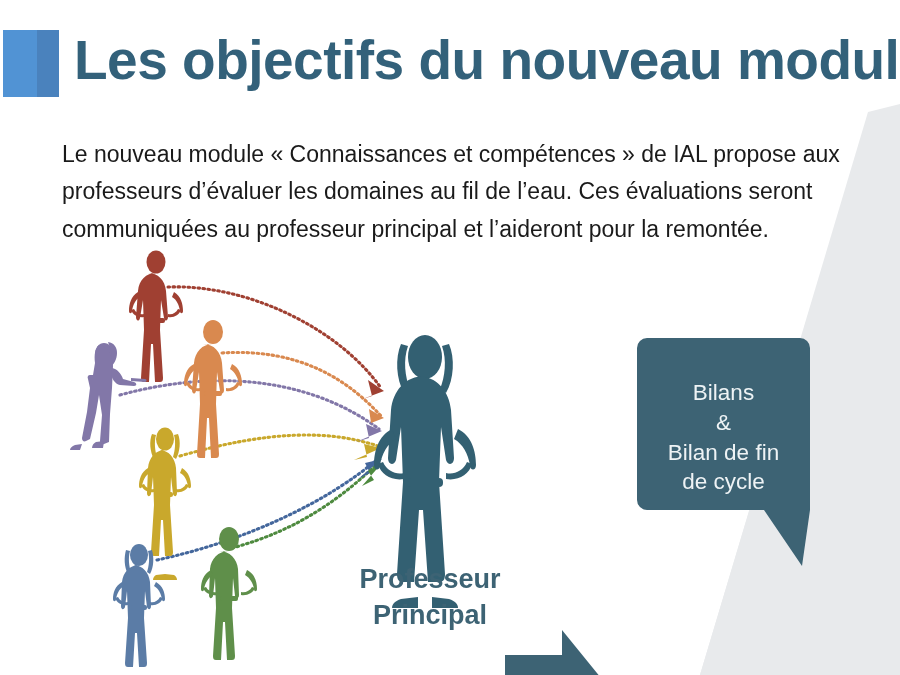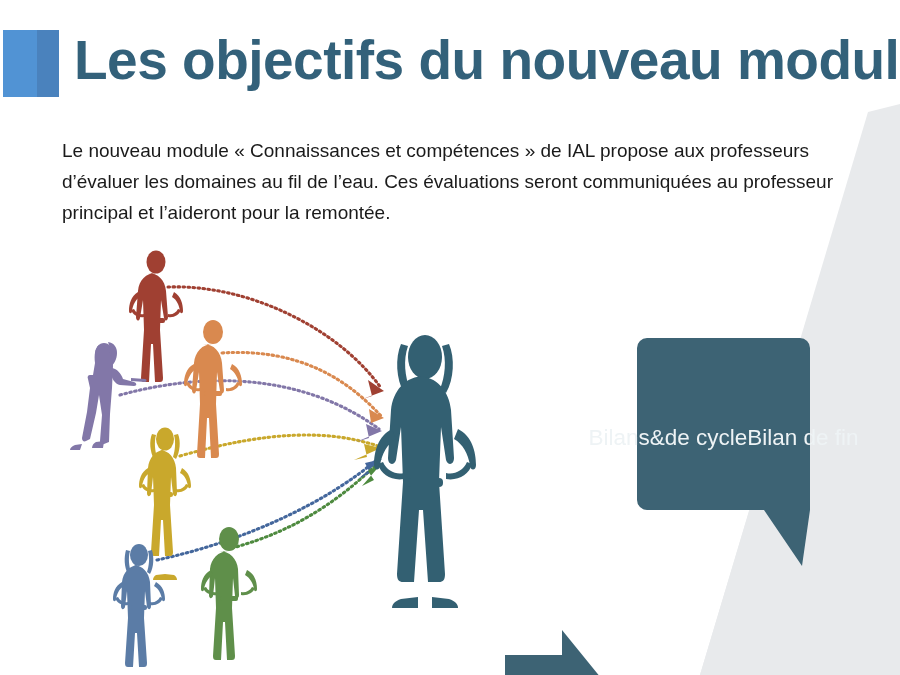--- a/index.html
+++ b/index.html
@@ -53,21 +53,21 @@
     color:#33617a;
     line-height:1.18;
     white-space:nowrap;
   }
 
   
   .body-text {
     position:absolute;
     left:62px; top:136px;
     width:790px;
-    font-size:19px;
+    font-size:23px;
     line-height:1.62;
     color:#1a1a1a;
   }
 
   
   .diagram {
     position:absolute;
     left:0; top:230px;
     width:900px; height:445px;
   }
@@ -89,21 +89,21 @@
   .callout {
     position:absolute;
     left:637px; top:338px;
     width:173px; height:228px;
   }
   .callout-text {
     position:absolute;
     left:0; top:0;
     width:173px; height:199px;
     display:flex;
-    flex-direction:row;
+    flex-direction:column;
     align-items:center;
     justify-content:center;
     text-align:right;
     color:#eef3f5;
     font-size:22.5px;
     line-height:1.33;
     z-index:2;
   }
   .callout-text span { display:block; white-space:nowrap; }
 </style>
@@ -238,26 +238,30 @@
       <rect x="407" y="248" width="36" height="9" rx="4"></rect>
       <path d="M401 369 c-6 2 -9 5 -9 9 l26 0 0 -11 z"></path>
       <path d="M449 369 c6 2 9 5 9 9 l-26 0 0 -11 z"></path>
     </g>
 
     <g>
       <polygon points="505,425 562,425 562,400 601,448 562,496 562,471 505,471" fill="#3d6374"></polygon>
     </g>
   </svg>
 
+  <div class="prof-label">
+    <div>Professeur</div>
+    <div>Principal</div>
+  </div>
 
   <div class="callout">
     <svg width="173" height="228" viewBox="0 0 173 228" style="position:absolute;left:0;top:0;">
       <path d="M10 0 H163 a10 10 0 0 1 10 10 V172 l-8 56 -38 -56 H10 a10 10 0 0 1 -10 -10 V10 A10 10 0 0 1 10 0 Z" fill="#3d6374"></path>
     </svg>
     <div class="callout-text">
       <span>Bilans</span>
       <span>&amp;</span>
+      <span>Bilan de fin</span>
       <span>de cycle</span>
-      <span>Bilan de fin</span>
     </div>
   </div>
 
 </div>
 
 </body></html>

